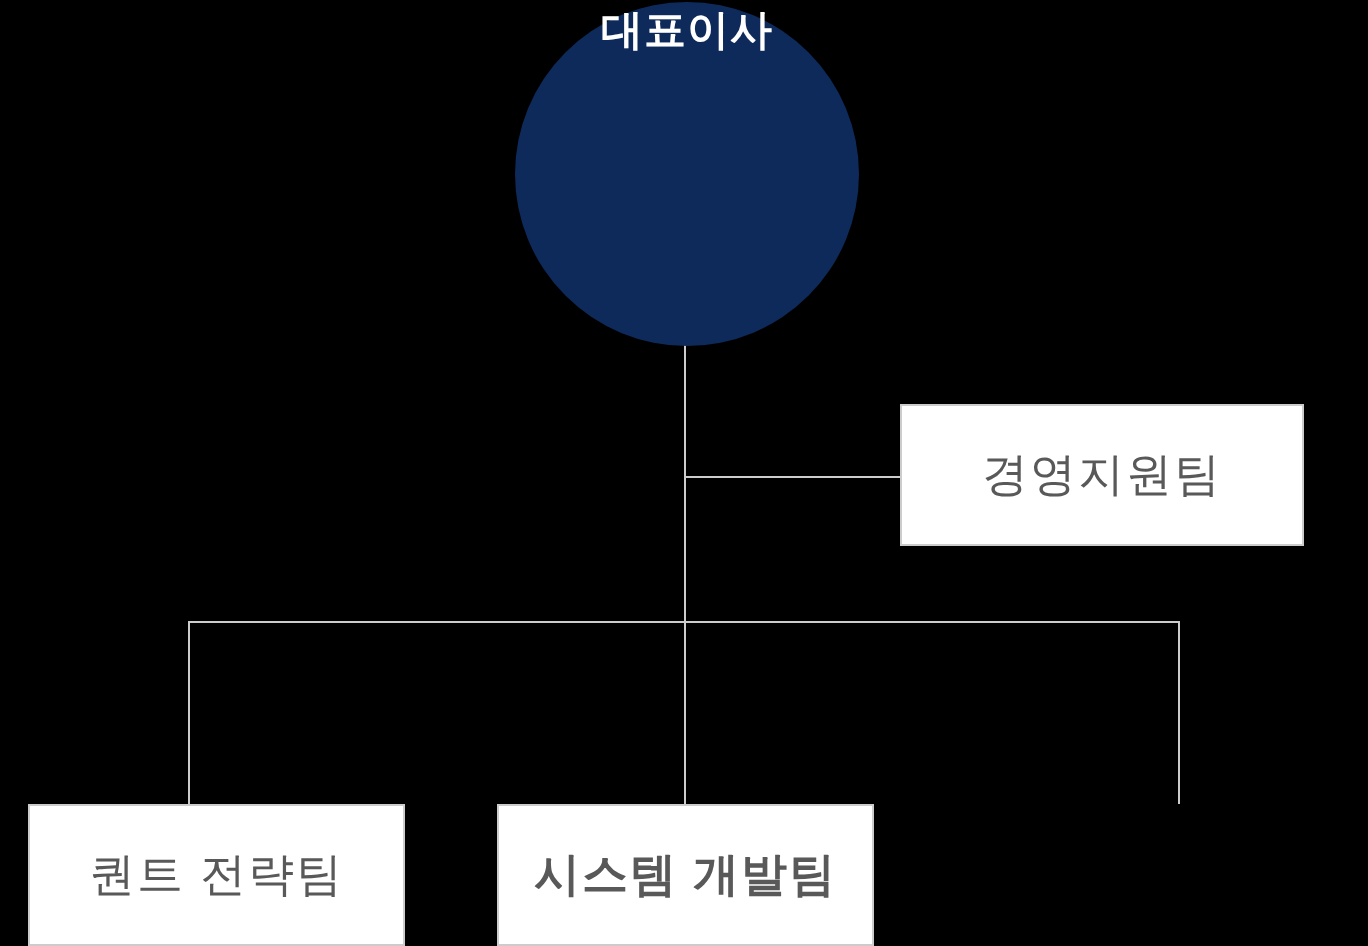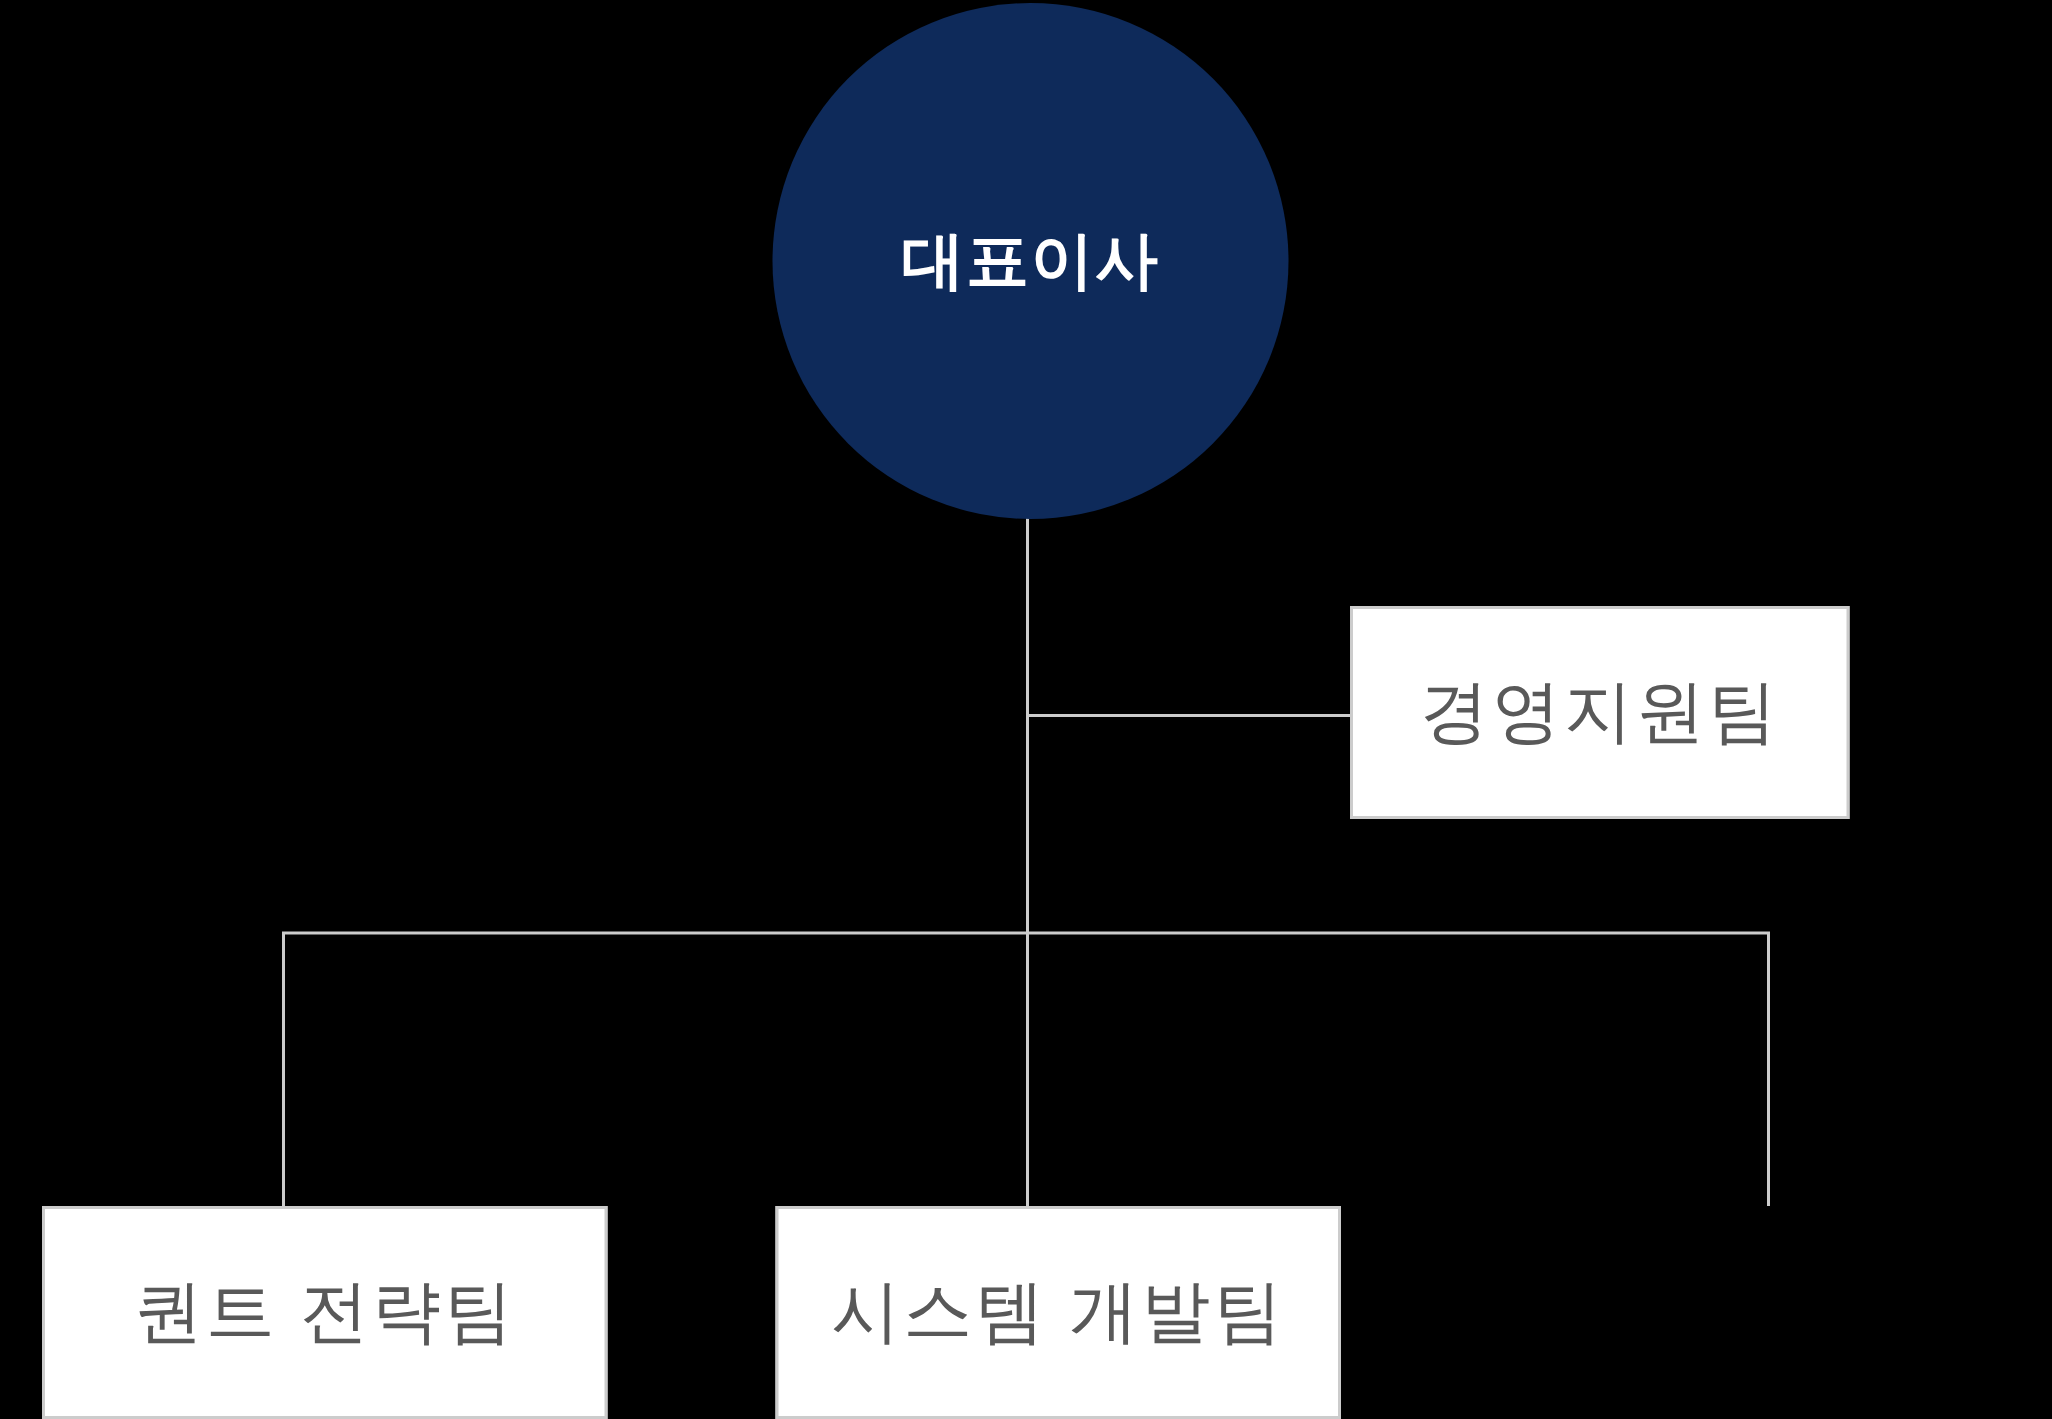--- a/index.html
+++ b/index.html
@@ -22,44 +22,43 @@
   .root-circle {
     position: absolute;
     left: 515px;
     top: 2px;
     width: 344px;
     height: 344px;
     border-radius: 50%;
     background: var(--root_fill, #0e2a5a);
     color: var(--root_text, #ffffff);
     display: flex;
-    align-items: center;
     justify-content: center;
     font-size: 42px;
     font-weight: bold;
     letter-spacing: 1px;
     z-index: 2;
   }
   .org-box {
     position: absolute;
     box-sizing: border-box;
     background: var(--box_bg, #ffffff);
     border: 2px solid var(--box_border, #cccccc);
     color: var(--box_text, #595959);
     display: flex;
     align-items: center;
     justify-content: center;
     font-size: 46px;
     font-weight: normal;
     letter-spacing: 2px;
     z-index: 2;
   }
-  .staff-box   { left: 900px; top: 404px; width: 333px; height: 142px; }
+  .staff-box   { left: 900px; top: 404px; width: 404px; height: 142px; }
   .team-quant  { left: 0px;   top: 804px; width: 377px; height: 142px; margin-left: 28px; }
-  .team-dev    { left: 517px; top: 804px; width: 377px; height: 142px; }
+  .team-dev    { left: 497px; top: 804px; width: 377px; height: 142px; font-weight: bold; }
   .team-ops    { left: 992px; top: 804px; width: 376px; height: 142px; }
 
   .v-line-main  { left: 684px;  top: 340px; width: 2px;   height: 464px; }
   .h-line-staff { left: 685px;  top: 476px; width: 216px; height: 2px; }
   .h-line-main  { left: 188px;  top: 621px; width: 992px; height: 2px; }
   .v-line-left  { left: 188px;  top: 622px; width: 2px;   height: 182px; }
   .v-line-right { left: 1178px; top: 622px; width: 2px;   height: 182px; }
 </style>
 </head>
 <body>

